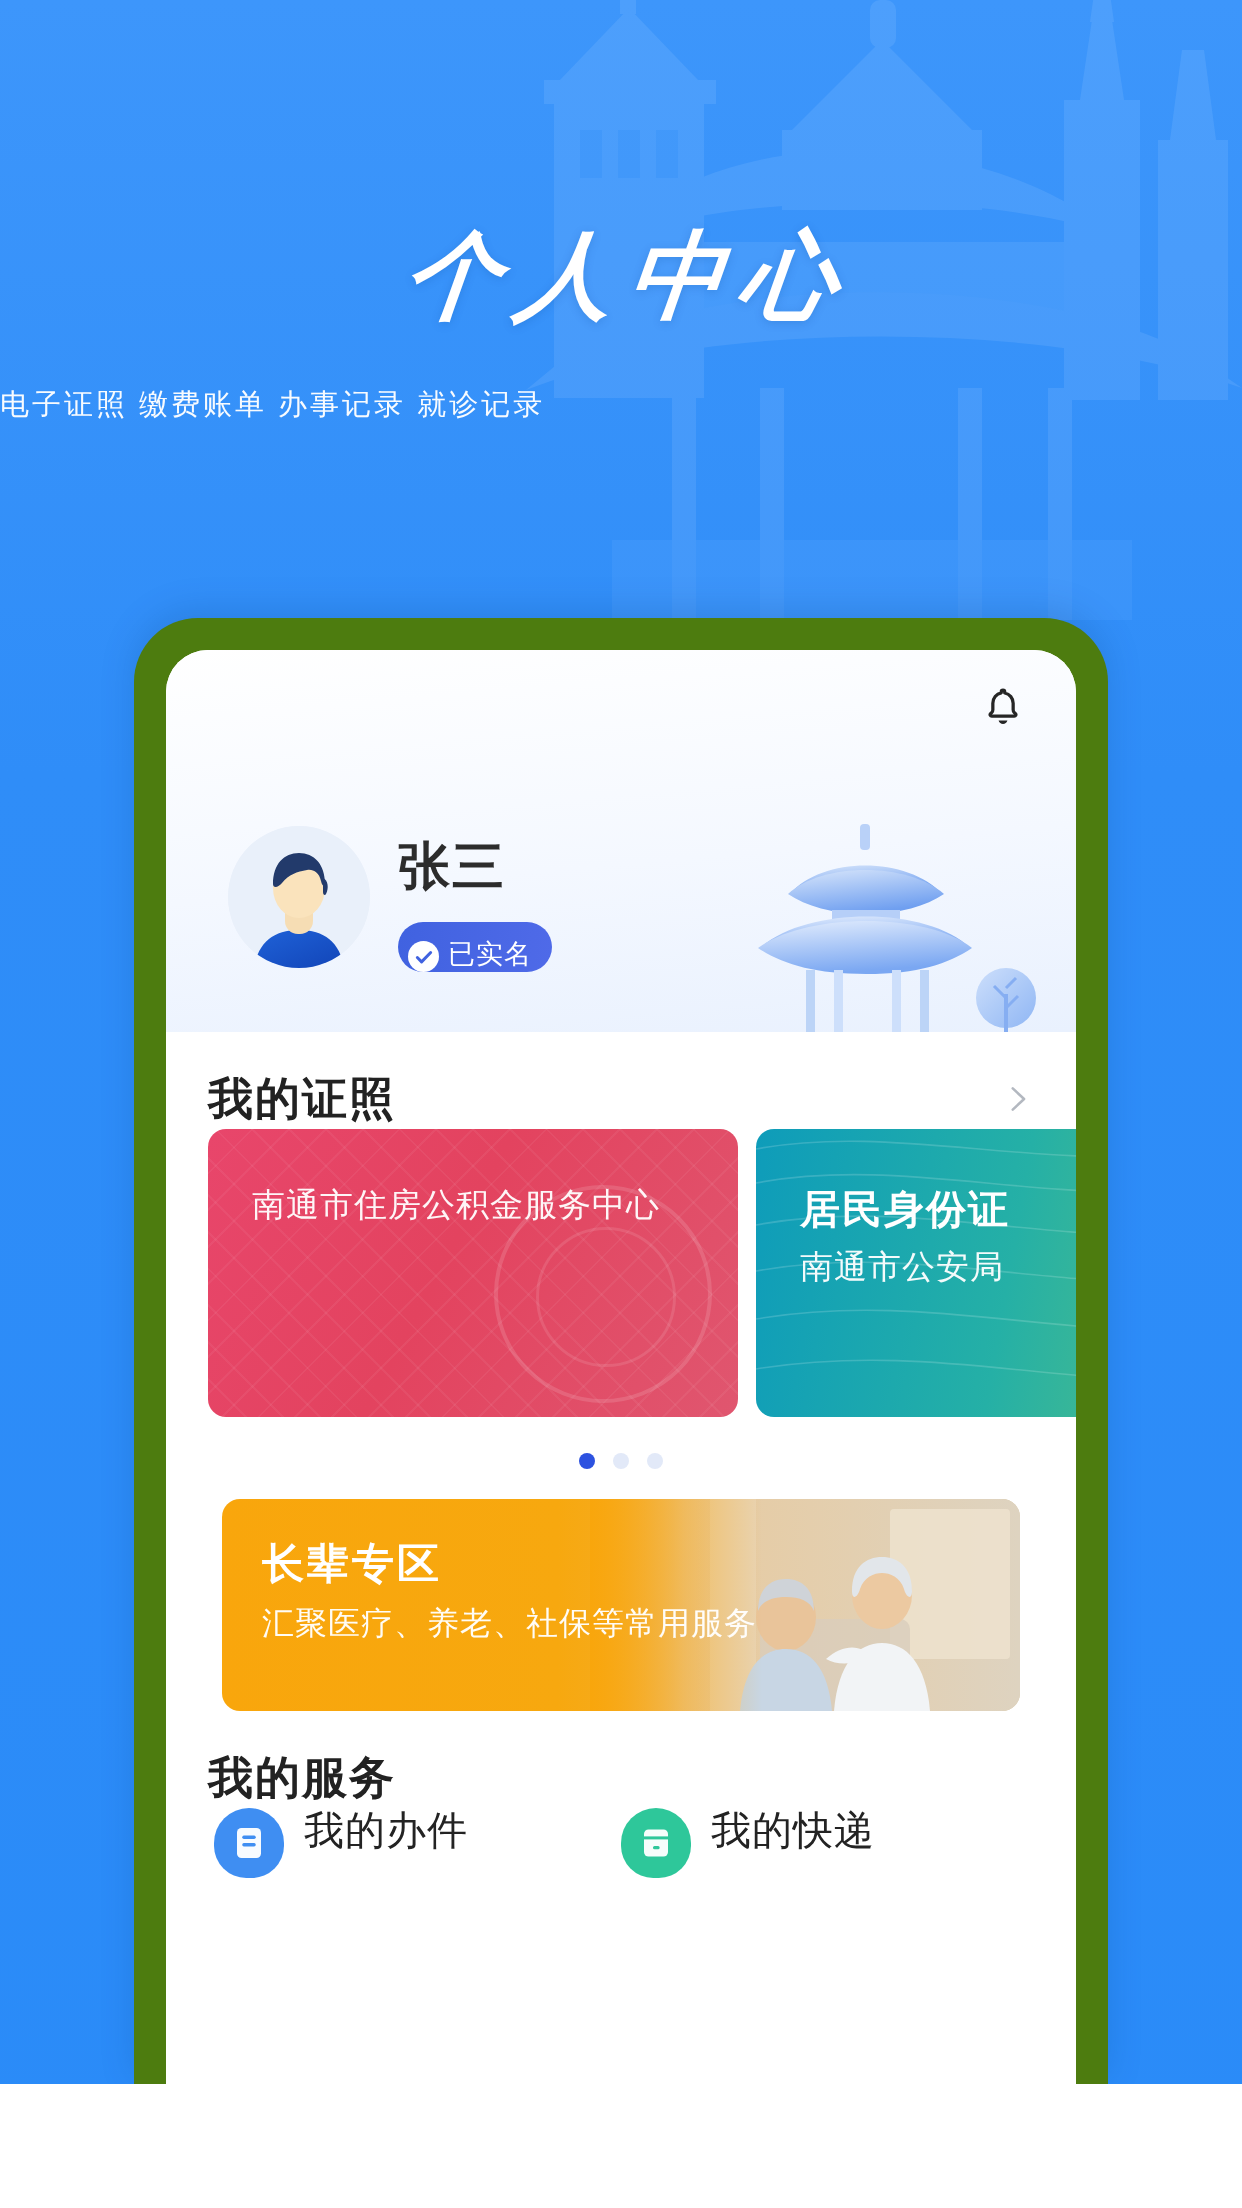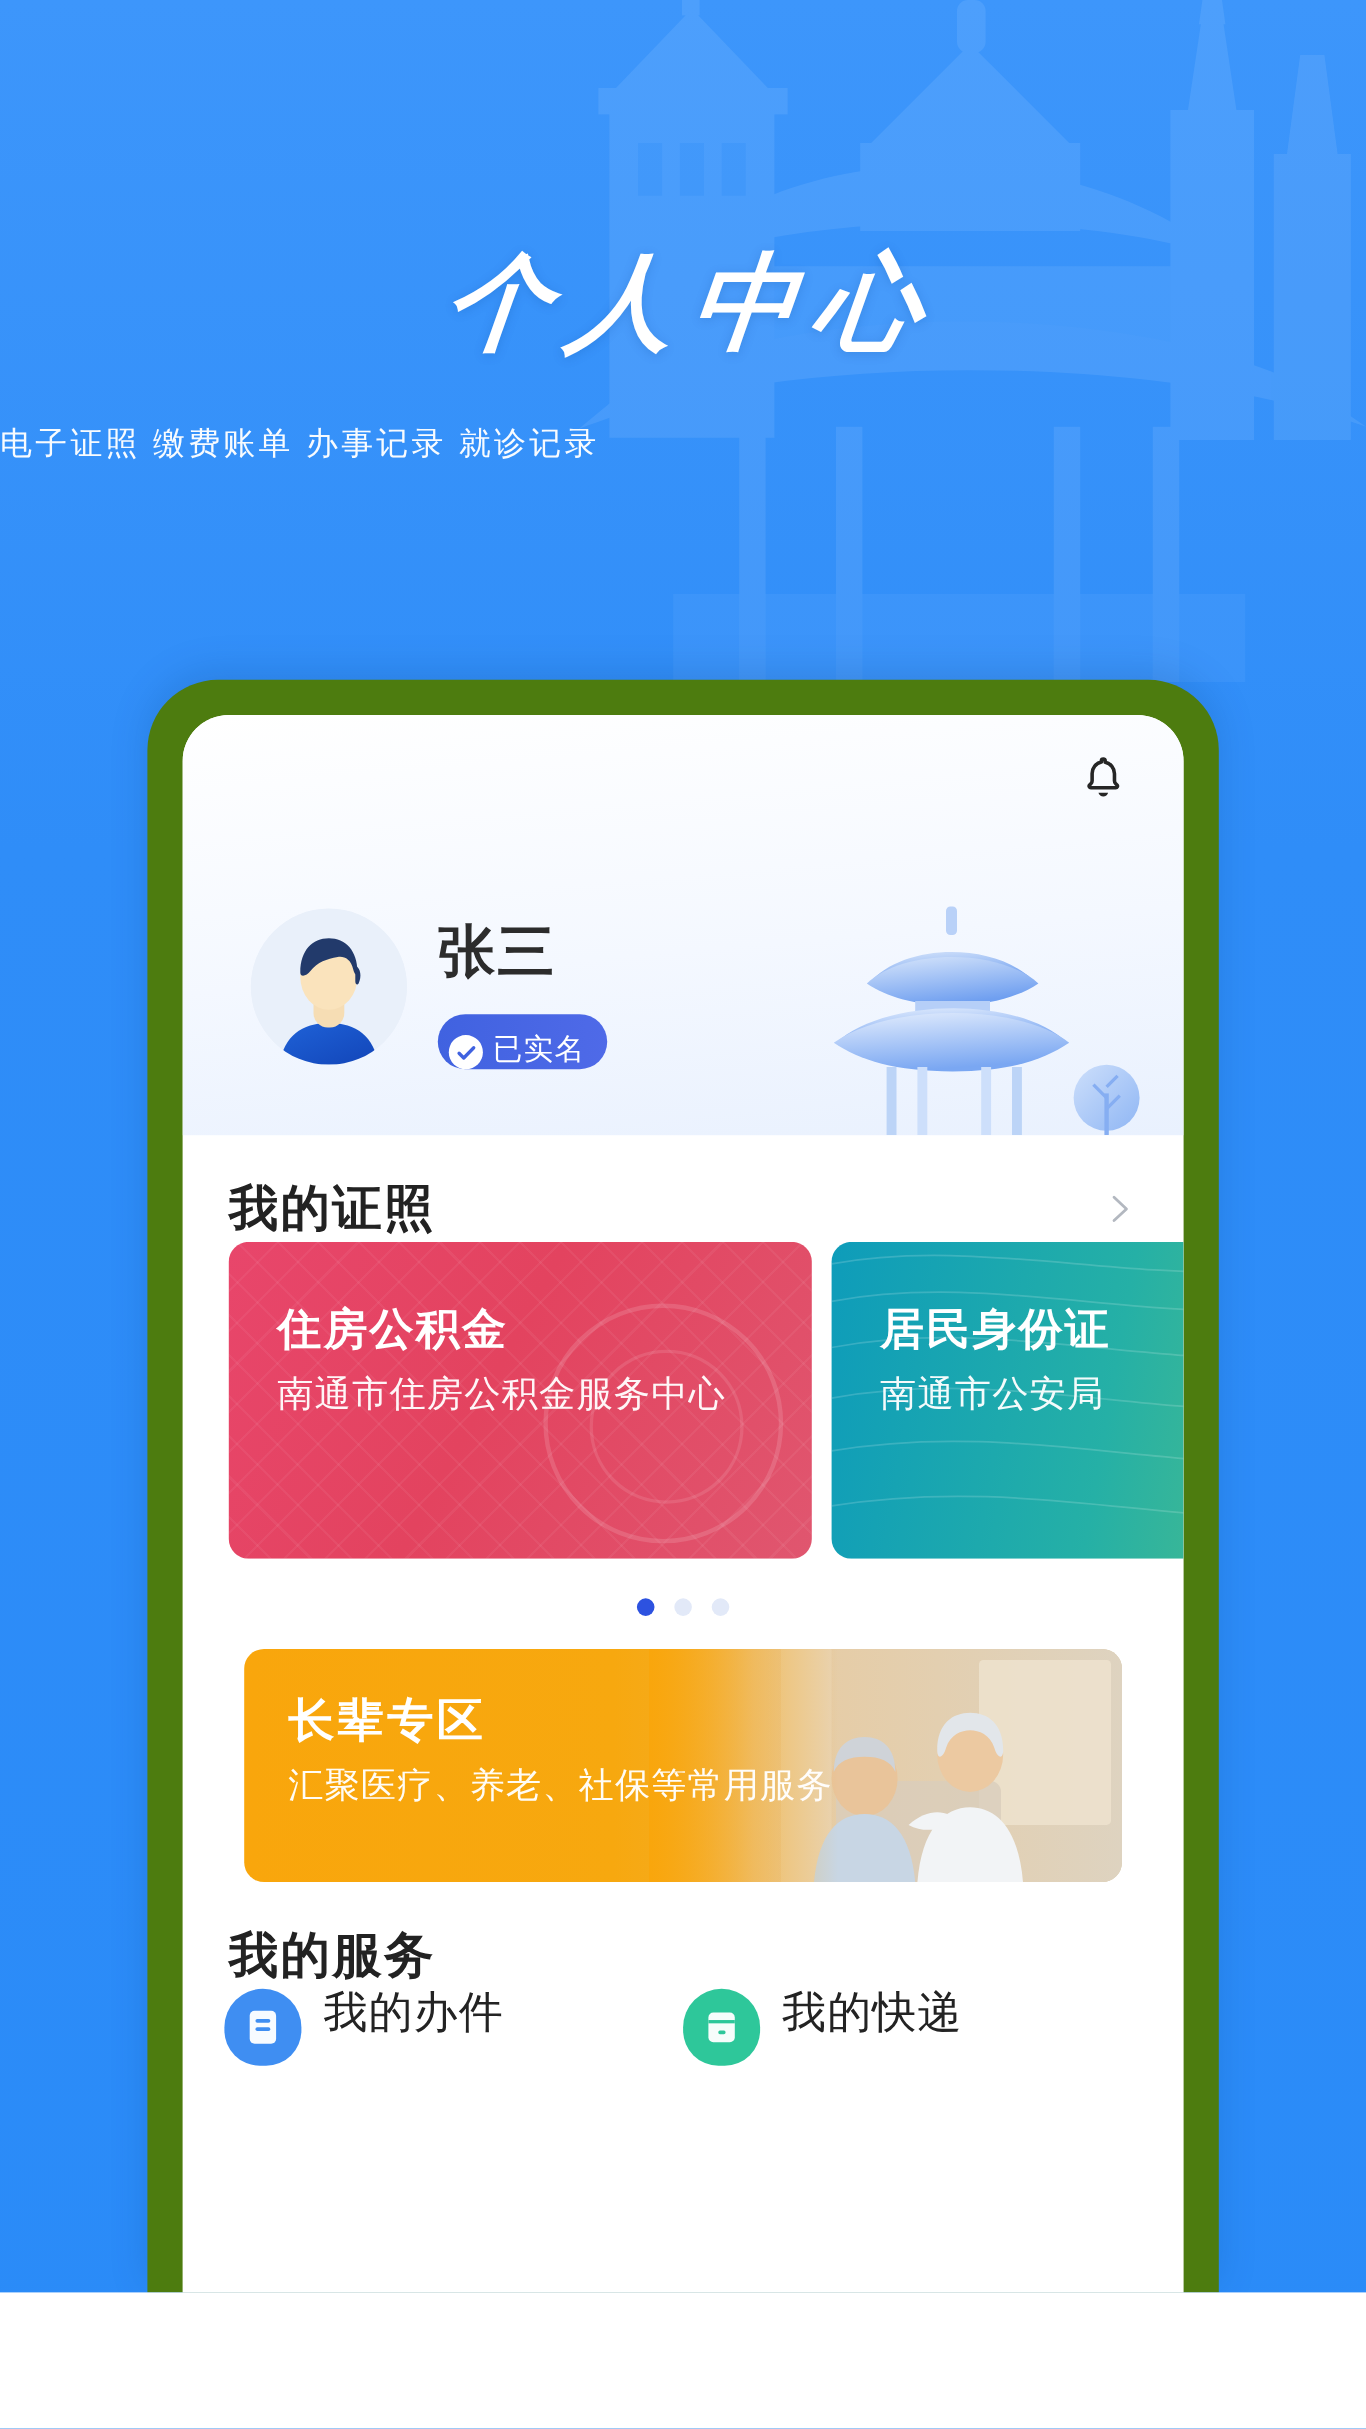--- a/index.html
+++ b/index.html
@@ -292,21 +292,21 @@
   .banner-sub {
     color: rgba(255,255,255,.96);
     font-size: 32px;
     letter-spacing: 1px;
     line-height: 1;
   }
 
   
   .svc-grid {
     display: flex;
-    padding: 0 38px;
+    padding: 0 48px;
     gap: 0;
   }
   .svc-item {
     width: 50%;
     display: flex;
     align-items: flex-start;
     gap: 20px;
     cursor: pointer;
   }
   .svc-ico {
@@ -469,21 +469,20 @@
           </svg>
         </div>
       </div>
 
       <div class="cards-row">
 
         <div class="lic-card c1">
           <div class="lic-texture"></div>
           <div class="lic-seal"></div>
           <div class="lic-inner">
-            <div class="lic-title">住房公积金</div>
             <div class="lic-org">南通市住房公积金服务中心</div>
           </div>
         </div>
 
         <div class="lic-card c2">
           <div class="lic-waves">
             <svg viewBox="0 0 530 288" preserveAspectRatio="none" xmlns="http://www.w3.org/2000/svg">
               <g fill="none" stroke="#ffffff" stroke-width="1.6" opacity="0.55">
                 <path d="M0 20 C 160 -10, 330 60, 530 8"></path>
                 <path d="M0 54 C 170 22, 340 96, 530 44"></path>

